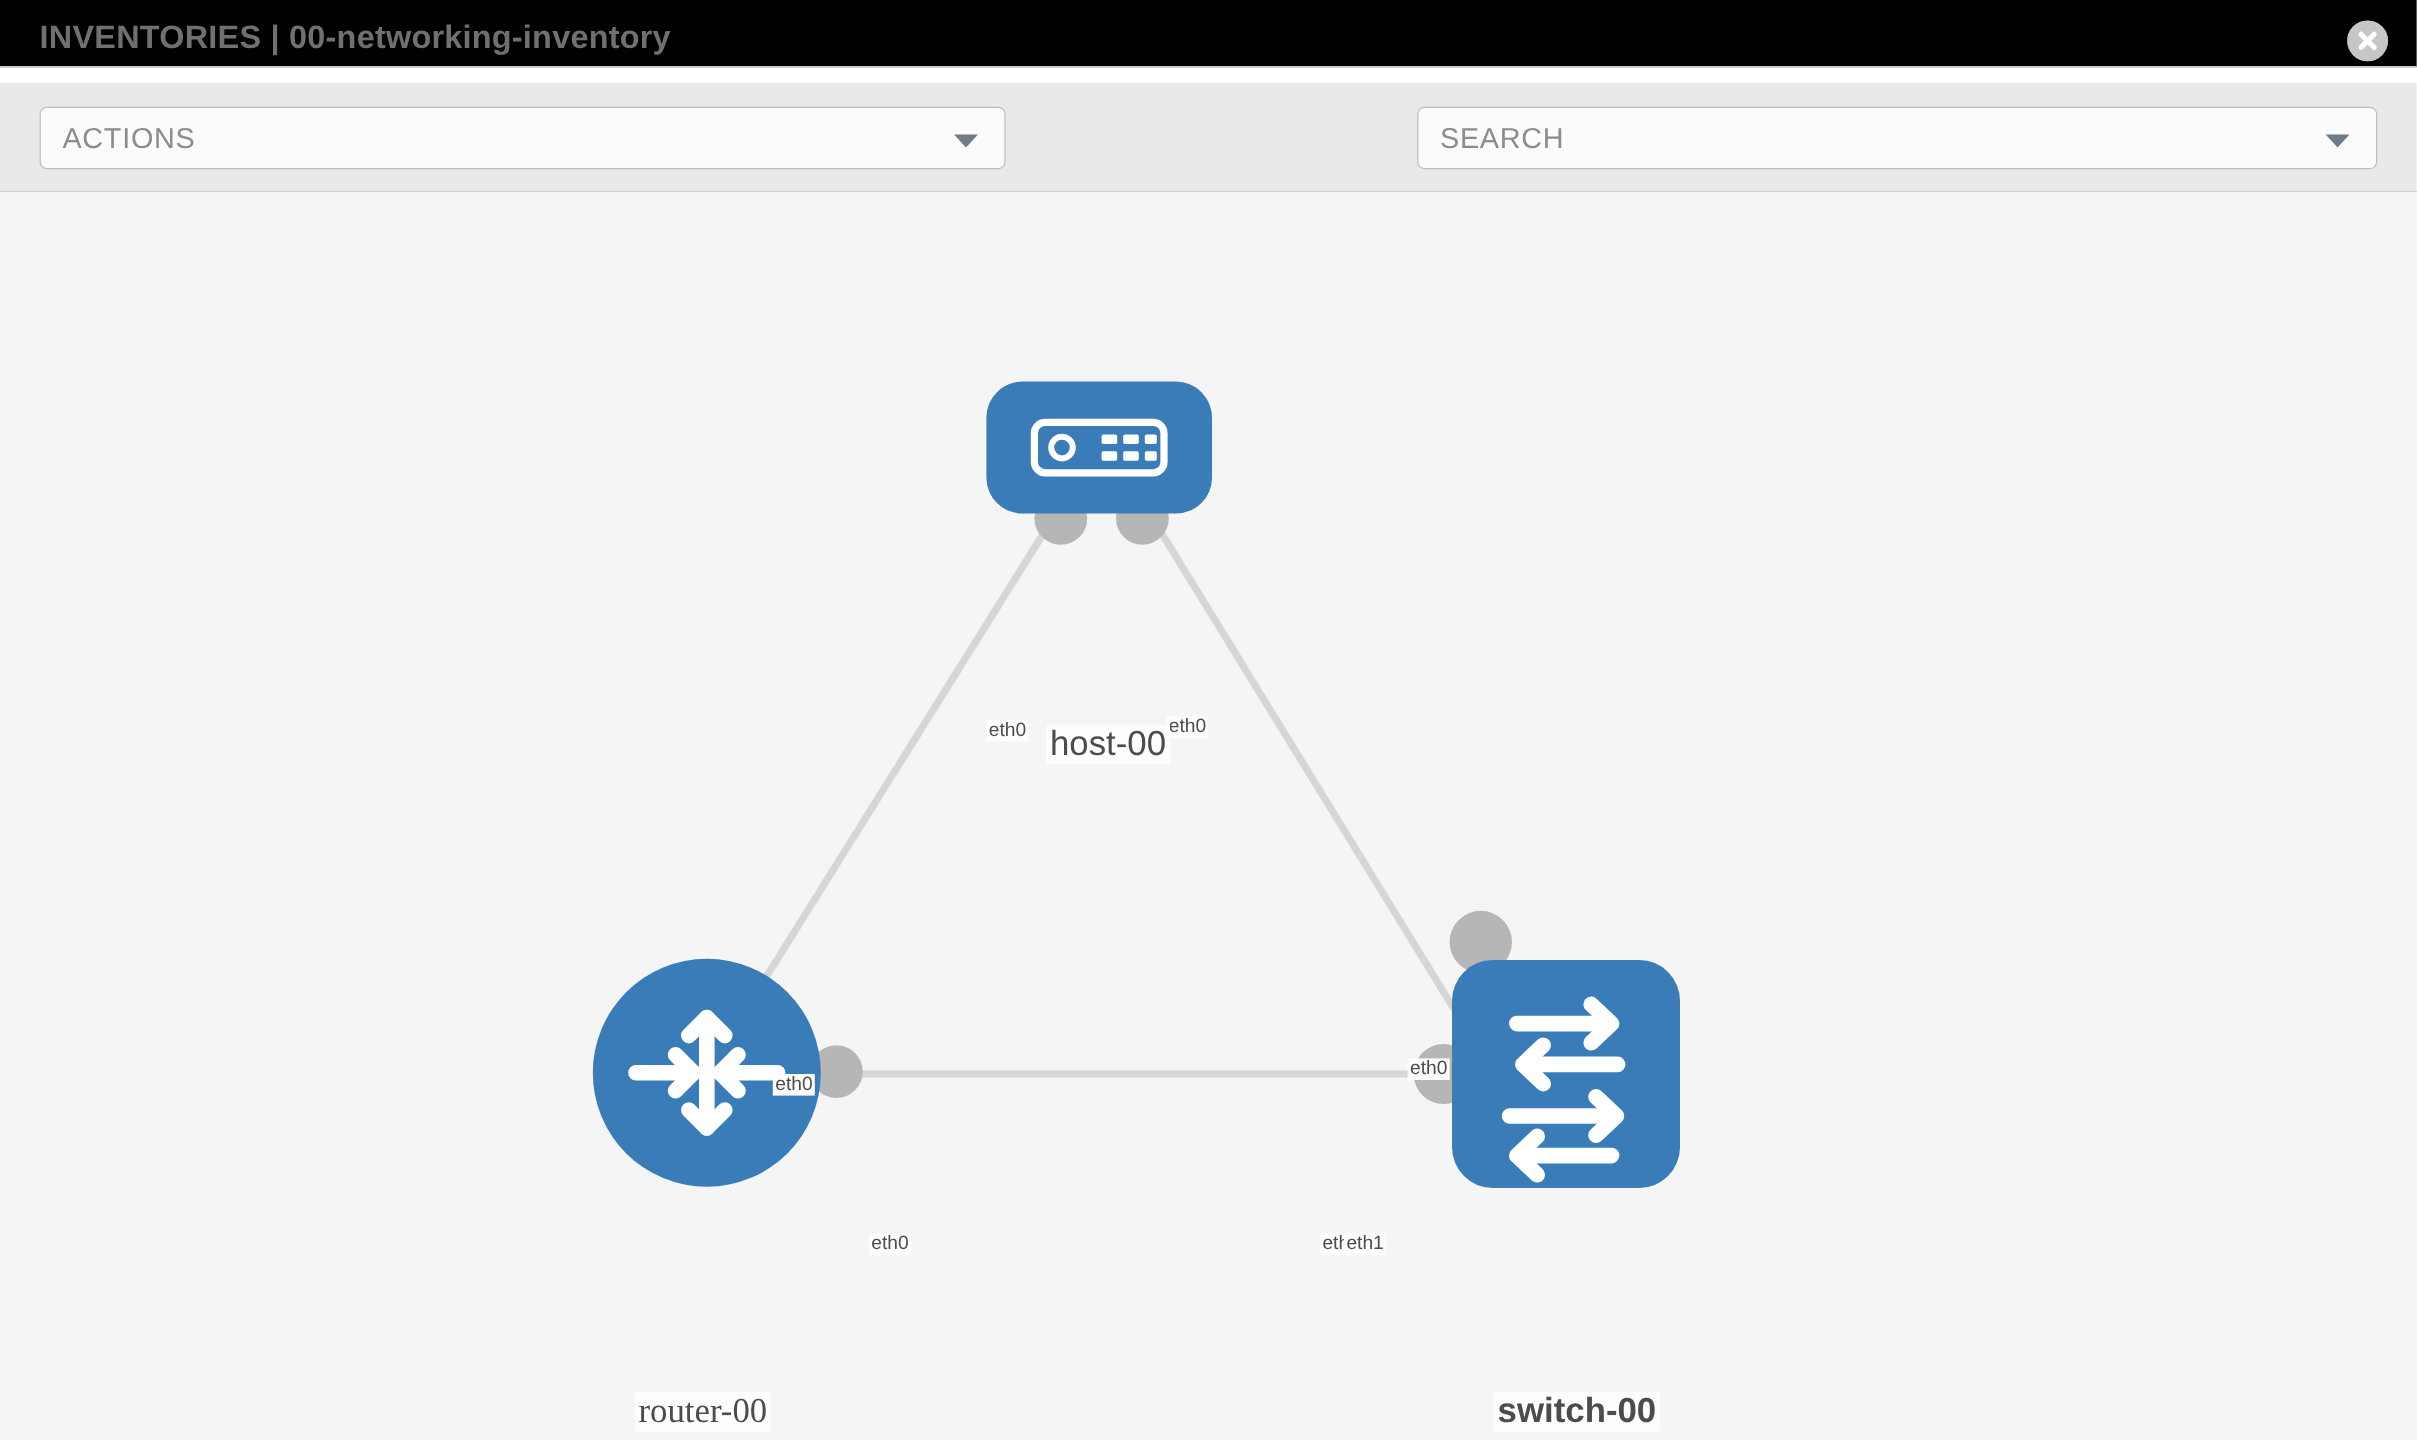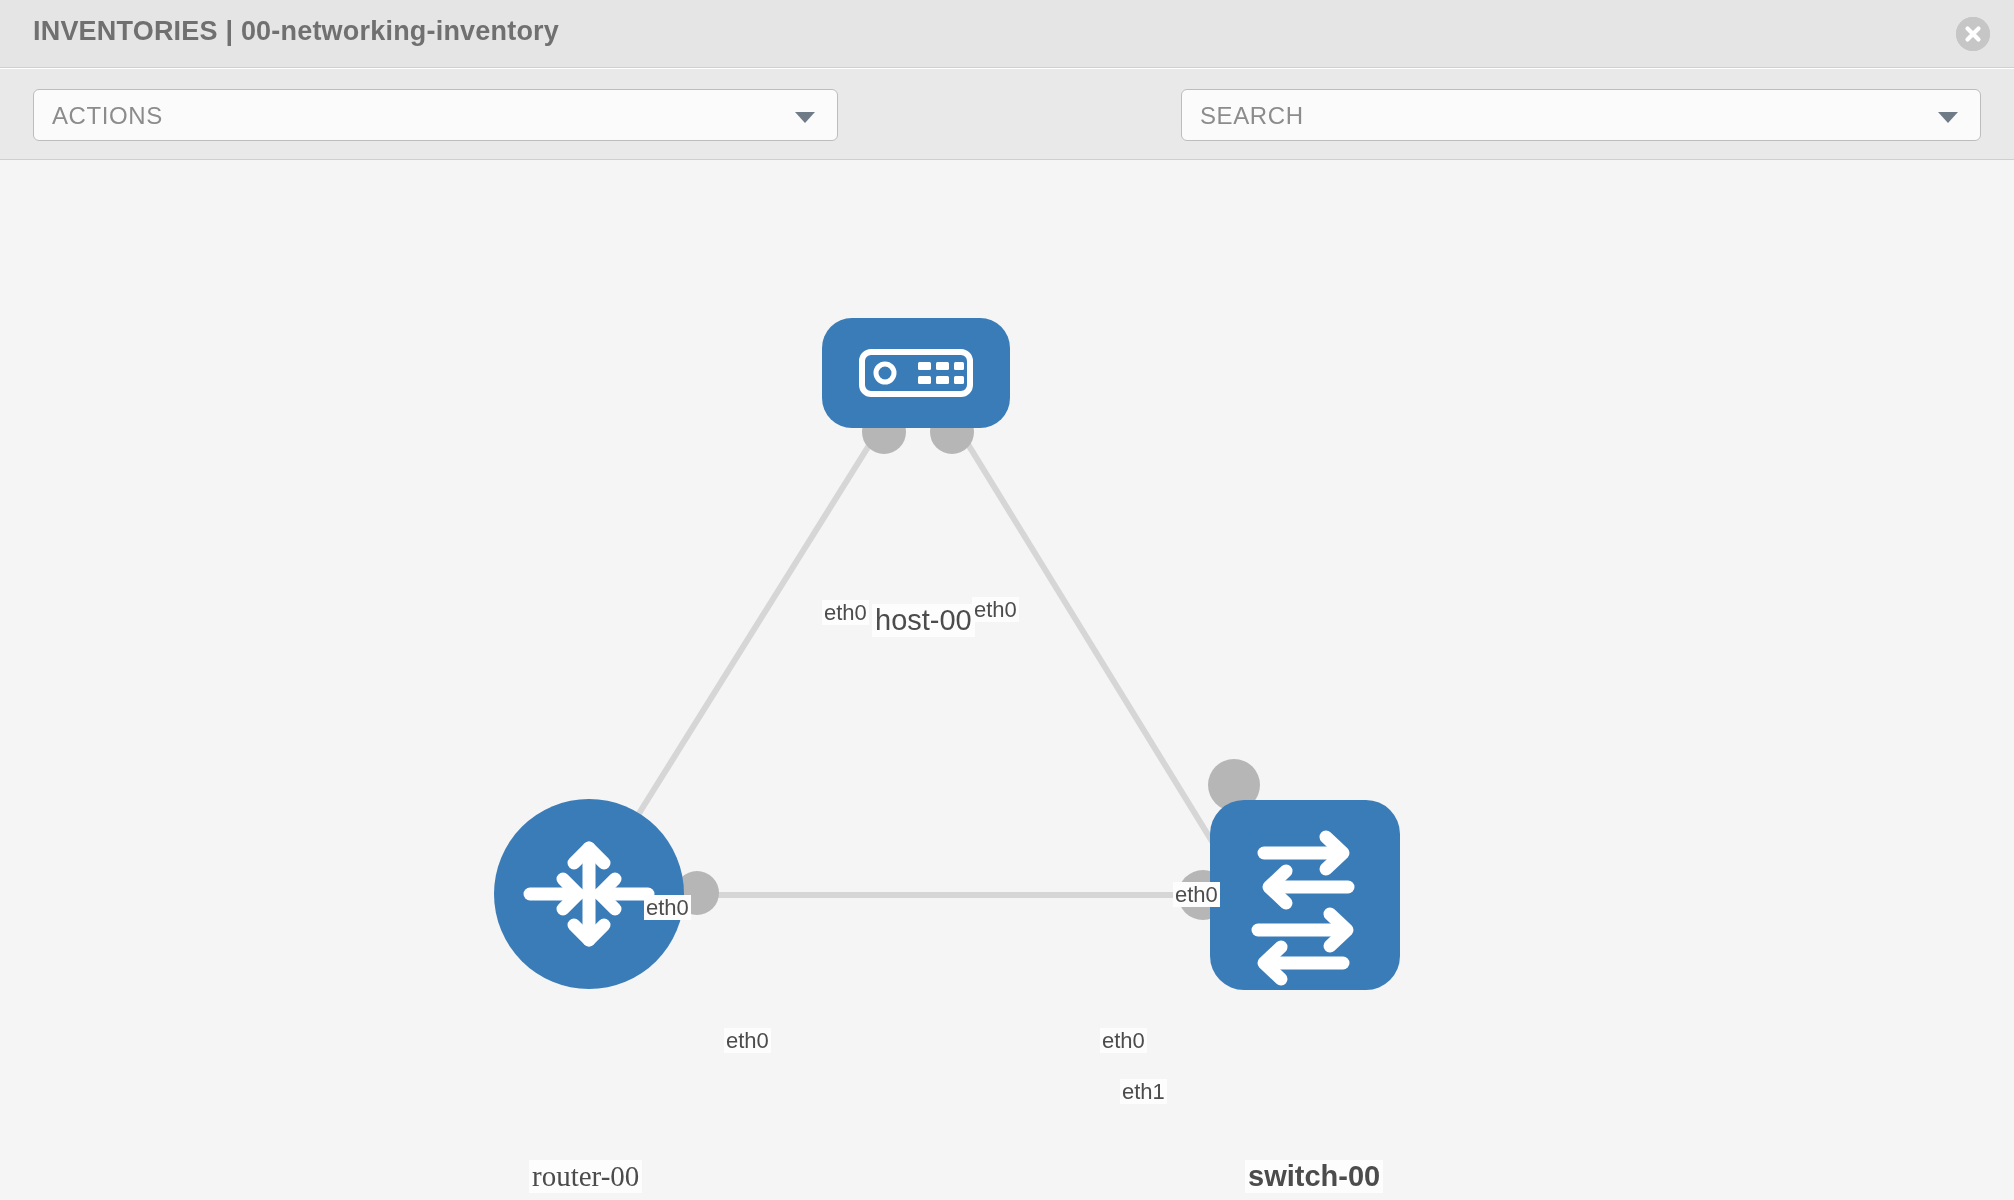--- a/index.html
+++ b/index.html
@@ -15,22 +15,22 @@
     position: relative;
     width: 2014px;
     height: 1200px;
     background: #ffffff;
   }
 
   
   .header {
     position: absolute;
     left: 0; top: 0;
-    width: 2014px; height: 68px;
-    background: #e5e5e5;
+    width: 2014px; height: 56px;
+    background: #000000;
     border-bottom: 1px solid #d0d0d0;
   }
   .page-title {
     position: absolute;
     left: 33px; top: 16px;
     font-size: 27px;
     font-weight: bold;
     color: #707070;
     letter-spacing: 0.2px;
     white-space: nowrap;
@@ -115,21 +115,21 @@
     overflow: hidden;
   }
   .canvas svg.topology {
     position: absolute;
     left: 0; top: 0;
     width: 2014px; height: 1040px;
   }
 
   .edge-label {
     position: absolute;
-    font-size: 22px;
+    font-size: 16px;
     color: #4c4c4c;
     background: #fdfdfd;
     padding: 0 2px;
     white-space: nowrap;
     line-height: 1.15;
   }
   .node-label {
     position: absolute;
     font-size: 29px;
     color: #4c4c4c;
@@ -260,20 +260,20 @@
         </g>
       </g>
     </svg>
 
     <div class="edge-label" style="left:822px;  top:440px;">eth0</div>
     <div class="edge-label" style="left:972px;  top:437px;">eth0</div>
     <div class="edge-label" style="left:644px;  top:735px;">eth0</div>
     <div class="edge-label" style="left:1173px; top:722px;">eth0</div>
     <div class="edge-label" style="left:724px;  top:868px;">eth0</div>
     <div class="edge-label" style="left:1100px; top:868px;">eth0</div>
-    <div class="edge-label" style="left:1120px; top:919px;">eth1</div>
+    <div class="edge-label" style="left:1120px; top:868px;">eth1</div>
 
     <div class="node-label" style="left:872px; top:430px;margin-top:14px;">host-00</div>
     <div class="node-label" style="left:529px; top:1000px;font-family:Liberation Serif, serif;">router-00</div>
     <div class="node-label" style="left:1245px;top:1000px;font-weight:bold;">switch-00</div>
 
   </div>
 </div>
 
 </body></html>

